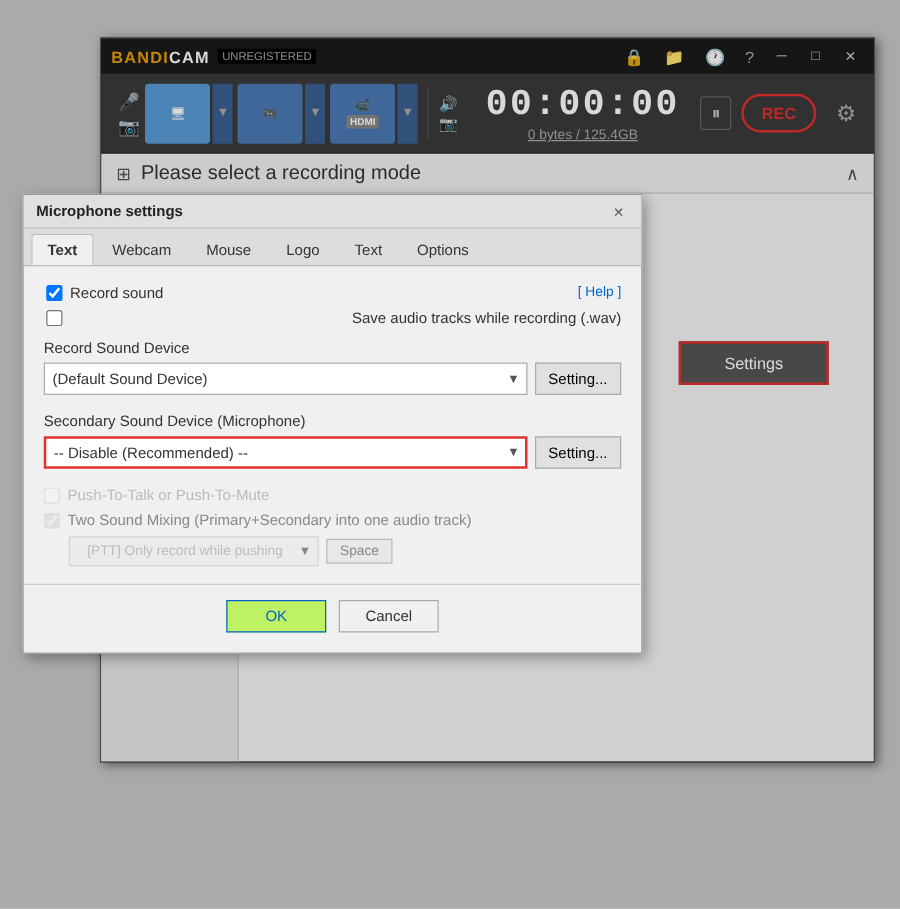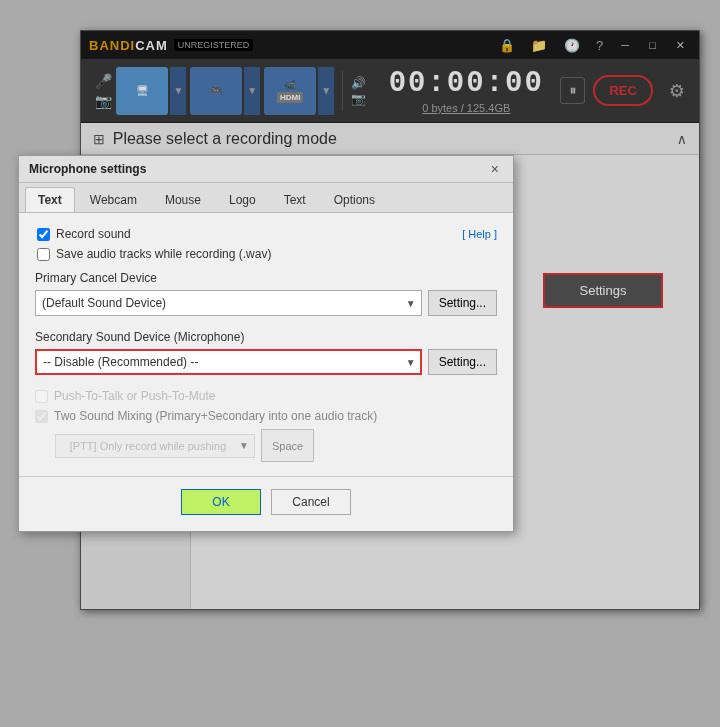--- a/index.html
+++ b/index.html
@@ -332,20 +332,21 @@
     }
 
     .checkbox-row {
       display: flex;
       align-items: center;
       gap: 6px;
       margin-bottom: 10px;
       margin-left: 2px;
       color: #333;
       font-size: 12px;
+      justify-content: space-between;
     }
 
     .device-group { margin-bottom: 14px; }
     .device-label {
       font-size: 12px;
       color: #333;
       margin-bottom: 5px;
     }
     .device-row {
       display: flex;
@@ -433,21 +434,21 @@
       pointer-events: none;
       color: #888;
       font-size: 10px;
     }
     .ptt-key {
       background: #e8e8e8;
       border: 1px solid #bbb;
       padding: 2px 10px;
       font-size: 11px;
       color: #888;
-      height: 33px;
+      height: 20px;
       display: flex;
       align-items: center;
     }
 
     
     .dialog-footer {
       display: flex;
       justify-content: center;
       gap: 10px;
       padding: 12px 16px 16px;
@@ -617,21 +618,21 @@
       </div>
       <a class="help-link">[ Help ]</a>
     </div>
 
     <div class="checkbox-row">
       <input type="checkbox" style="cursor: pointer;">
       <span>Save audio tracks while recording (.wav)</span>
     </div>
 
     <div class="device-group">
-      <div class="device-label">Primary Cancel Device</div>
+      <div class="device-label">Record Sound Device</div>
       <div class="device-row">
         <div class="select-wrapper">
           <select>
             <option value="(Default Sound Device)">(Default Sound Device)</option>
           </select>
           <span class="arrow">▼</span>
         </div>
         <button class="setting-btn">Setting...</button>
       </div>
     </div>

